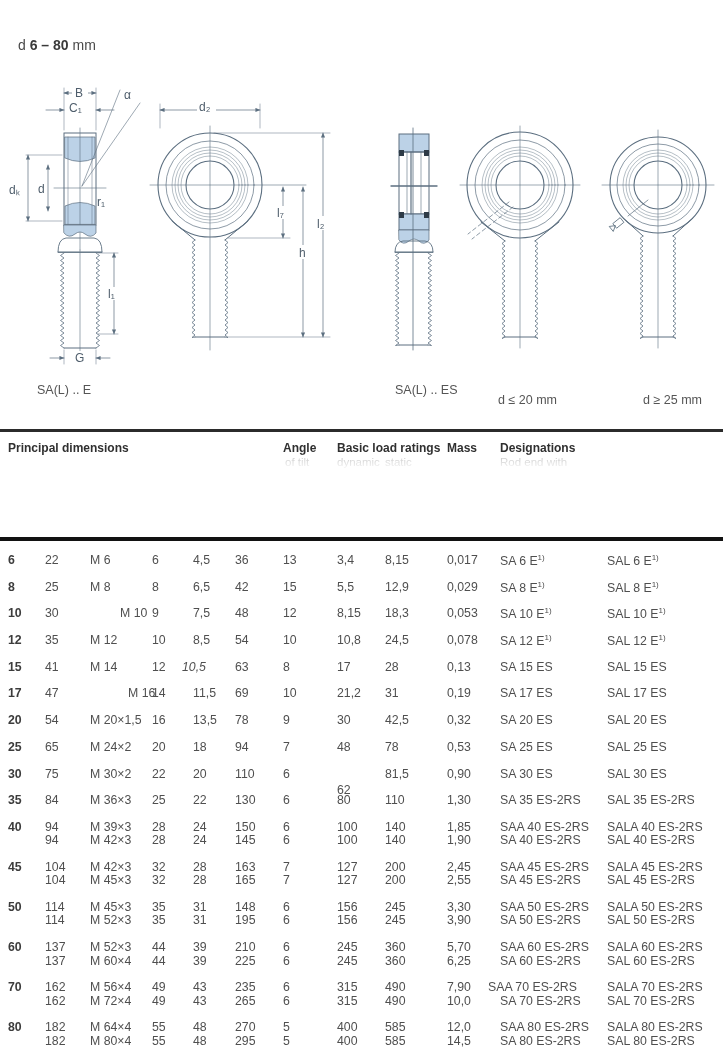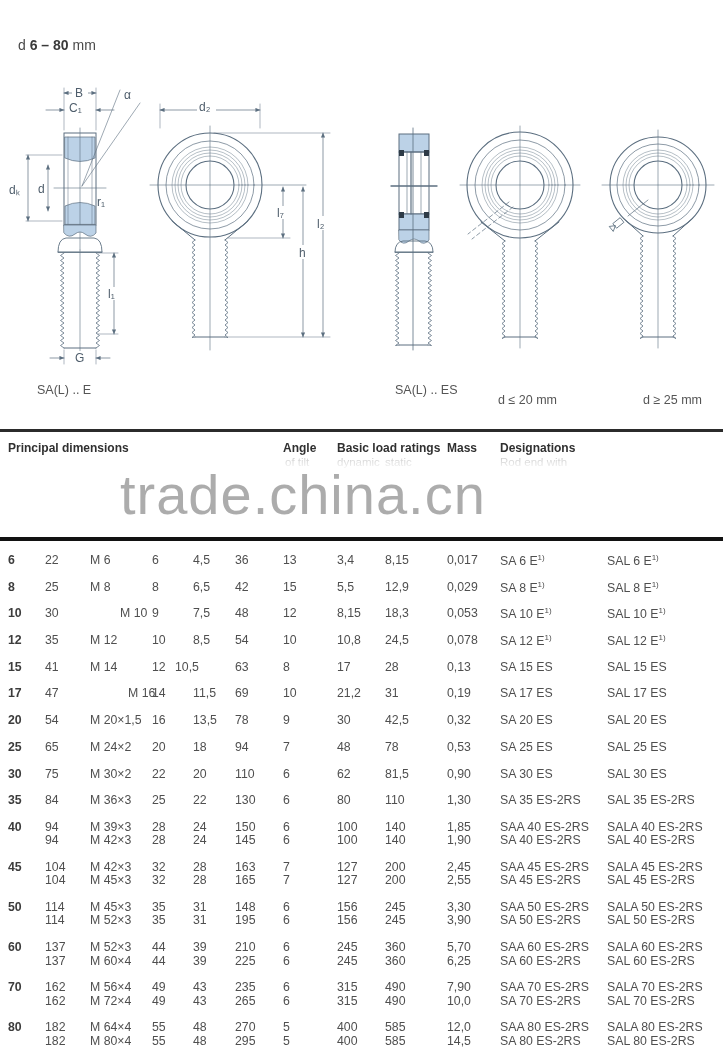--- a/index.html
+++ b/index.html
@@ -220,21 +220,20 @@
   <div class="th" style="left:8px">Principal dimensions</div>
   <div class="th" style="left:283px">Angle</div>
   <div class="th" style="left:337px">Basic load ratings</div>
   <div class="th" style="left:447px">Mass</div>
   <div class="th" style="left:500px">Designations</div>
   <div class="ths" style="left:285px">of tilt</div>
   <div class="ths" style="left:337px">dynamic</div>
   <div class="ths" style="left:385px">static</div>
   <div class="ths" style="left:500px">Rod end with</div>
   <div class="fade"></div>
-  <div class="watermark">trade.china.cn</div>
   <div class="rule-thick"></div>
 
   <div class="rows" id="rows">
       <div class="tgroup">
         <div class="trow">
           <span class="dcol" style="left: 8px;">6</span>
           <span style="left: 45px;">22</span>
           <span style="left: 90px;">M 6</span>
           <span style="left: 152px;">6</span>
           <span style="left: 193px;">4,5</span>
@@ -294,21 +293,21 @@
           <span style="left: 500px;">SA 12 E<sup>1)</sup></span>
           <span style="left: 607px;">SAL 12 E<sup>1)</sup></span>
         </div>
       </div>
       <div class="tgroup">
         <div class="trow">
           <span class="dcol" style="left: 8px;">15</span>
           <span style="left: 45px;">41</span>
           <span style="left: 90px;">M 14</span>
           <span style="left: 152px;">12</span>
-          <span style="left: 175px;">10,5</span>
+          <span style="left: 182px; font-style: italic;">10,5</span>
           <span style="left: 235px;">63</span>
           <span style="left: 283px;">8</span>
           <span style="left: 337px;">17</span>
           <span style="left: 385px;">28</span>
           <span style="left: 447px;">0,13</span>
           <span style="left: 500px;">SA 15 ES</span>
           <span style="left: 607px;">SAL 15 ES</span>
         </div>
       </div>
       <div class="tgroup">
@@ -361,21 +360,21 @@
       </div>
       <div class="tgroup">
         <div class="trow">
           <span class="dcol" style="left: 8px;">30</span>
           <span style="left: 45px;">75</span>
           <span style="left: 90px;">M 30×2</span>
           <span style="left: 152px;">22</span>
           <span style="left: 193px;">20</span>
           <span style="left: 235px;">110</span>
           <span style="left: 283px;">6</span>
-          <span style="left: 337px;">62</span>
+          <span style="left: 337px; margin-top: 16px;">62</span>
           <span style="left: 385px;">81,5</span>
           <span style="left: 447px;">0,90</span>
           <span style="left: 500px;">SA 30 ES</span>
           <span style="left: 607px;">SAL 30 ES</span>
         </div>
       </div>
       <div class="tgroup">
         <div class="trow">
           <span class="dcol" style="left: 8px;">35</span>
           <span style="left: 45px;">84</span>
@@ -512,21 +511,21 @@
           <span class="dcol" style="left: 8px;">70</span>
           <span style="left: 45px;">162</span>
           <span style="left: 90px;">M 56×4</span>
           <span style="left: 152px;">49</span>
           <span style="left: 193px;">43</span>
           <span style="left: 235px;">235</span>
           <span style="left: 283px;">6</span>
           <span style="left: 337px;">315</span>
           <span style="left: 385px;">490</span>
           <span style="left: 447px;">7,90</span>
-          <span style="left: 500px;">SAA 70 ES-2RS</span>
+          <span style="left: 488px;">SAA 70 ES-2RS</span>
           <span style="left: 607px;">SALA 70 ES-2RS</span>
         </div>
         <div class="trow">
           <span style="left: 45px;">162</span>
           <span style="left: 90px;">M 72×4</span>
           <span style="left: 152px;">49</span>
           <span style="left: 193px;">43</span>
           <span style="left: 235px;">265</span>
           <span style="left: 283px;">6</span>
           <span style="left: 337px;">315</span>

